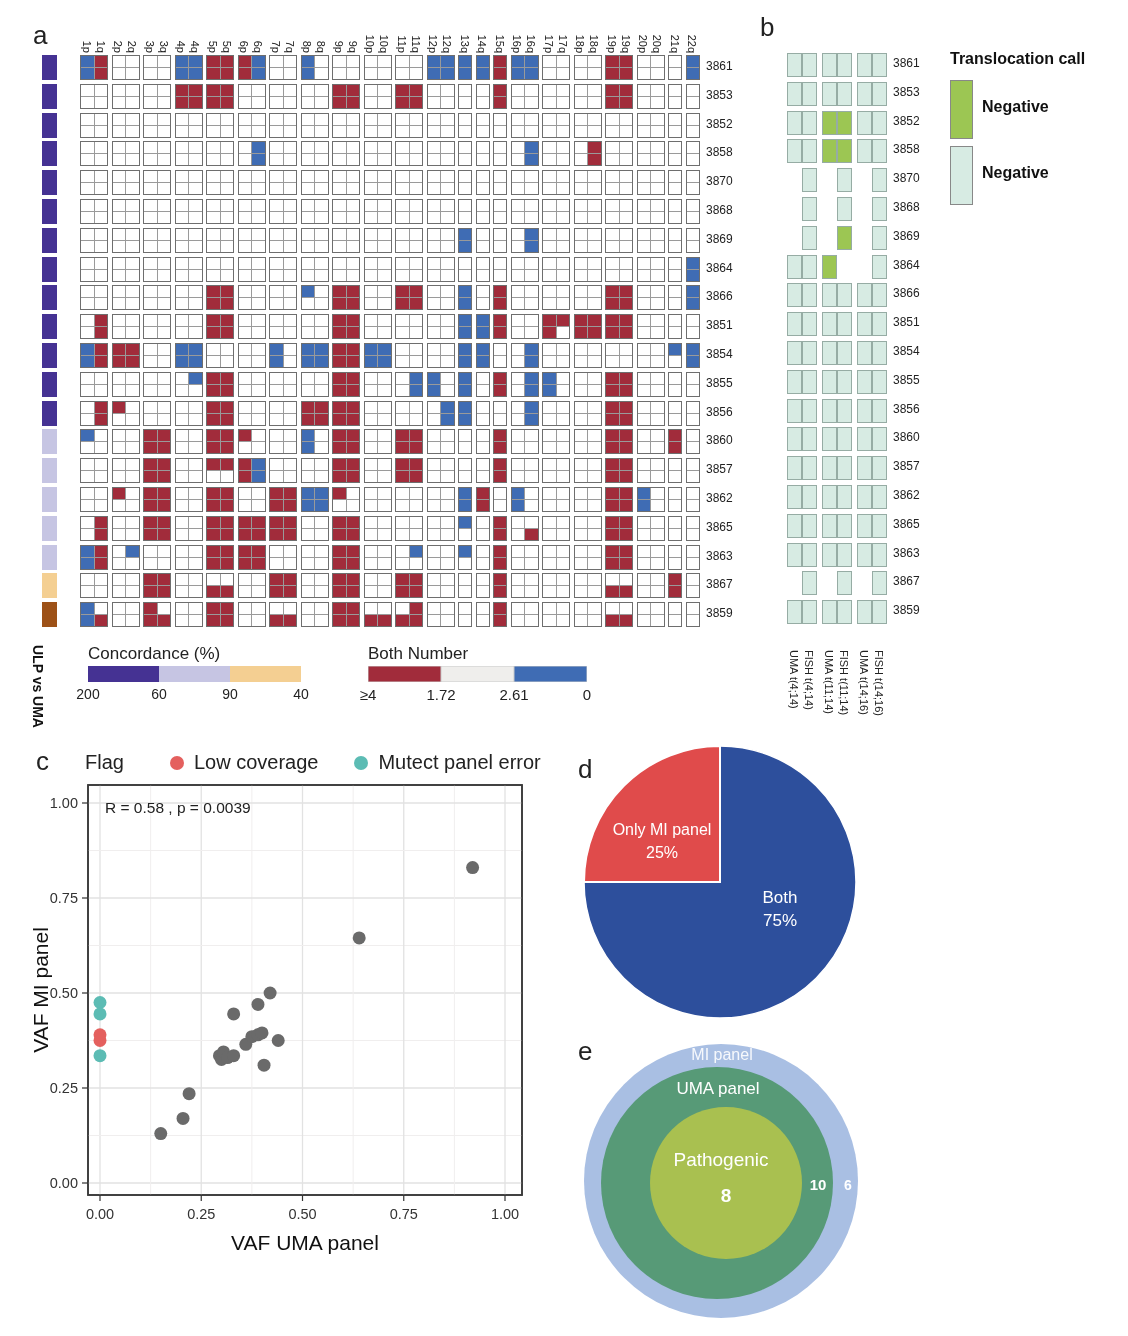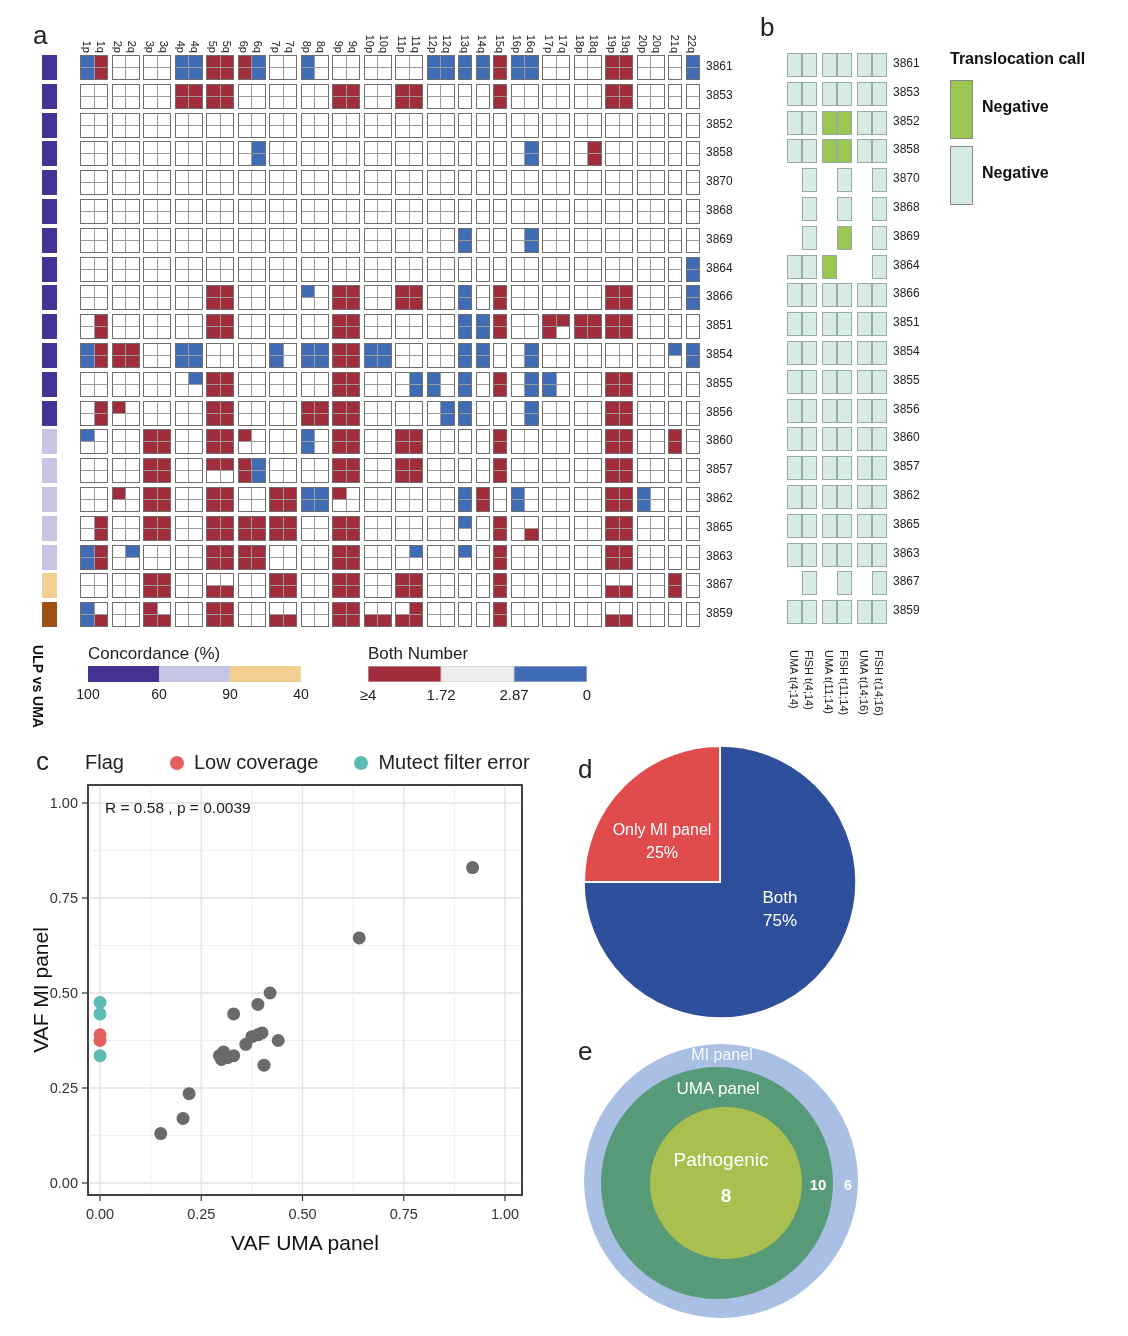--- a/index.html
+++ b/index.html
@@ -2542,31 +2542,31 @@
       <div class="abs" style="left: 685.5px; top: 602.2px; width: 14px; height: 25px; border: 1px solid rgb(110, 110, 110); background: rgb(154, 154, 154); display: grid; gap: 1px; grid-template-columns: repeat(1, 1fr); grid-template-rows: 1fr 1fr; box-sizing: border-box;">
         <div style="background: rgb(255, 255, 255);"></div>
         <div style="background: rgb(255, 255, 255);"></div>
       </div>
       <div class="sample-label" style="left: 706px; top: 606.2px;">3859</div>
       <div class="rot-down" style="left: 46px; top: 645px; width: 90px; font-size: 14px; font-weight: bold; color: rgb(17, 17, 17);">ULP vs UMA</div>
       <div class="legend-title-a" style="left: 88px; top: 644px;">Concordance (%)</div>
       <div class="abs" style="left: 88px; top: 666px; width: 71px; height: 16px; background: rgb(69, 50, 147);"></div>
       <div class="abs" style="left: 159px; top: 666px; width: 71px; height: 16px; background: rgb(198, 197, 227);"></div>
       <div class="abs" style="left: 230px; top: 666px; width: 71px; height: 16px; background: rgb(244, 207, 146);"></div>
-      <div class="tickline" style="left: 72px; top: 686px; width: 32px;">100</div>
+      <div class="tickline" style="left: 72px; top: 686px; width: 32px;">200</div>
       <div class="tickline" style="left: 143px; top: 686px; width: 32px;">60</div>
       <div class="tickline" style="left: 214px; top: 686px; width: 32px;">90</div>
       <div class="tickline" style="left: 285px; top: 686px; width: 32px;">40</div>
       <div class="legend-title-a" style="left: 368px; top: 644px;">Both Number</div>
       <div class="abs" style="left: 368px; top: 666px; width: 73px; height: 16px; background: rgb(161, 44, 59); box-shadow: rgb(201, 201, 201) 0px 0px 0px 0.5px inset;"></div>
       <div class="abs" style="left: 441px; top: 666px; width: 73px; height: 16px; background: rgb(239, 238, 236); box-shadow: rgb(201, 201, 201) 0px 0px 0px 0.5px inset;"></div>
       <div class="abs" style="left: 514px; top: 666px; width: 73px; height: 16px; background: rgb(63, 108, 180); box-shadow: rgb(201, 201, 201) 0px 0px 0px 0.5px inset;"></div>
       <div class="tickline" style="left: 350px; top: 686px; width: 36px; font-size: 15px;">≥4</div>
       <div class="tickline" style="left: 423px; top: 686px; width: 36px; font-size: 15px;">1.72</div>
-      <div class="tickline" style="left: 496px; top: 686px; width: 36px; font-size: 15px;">2.87</div>
+      <div class="tickline" style="left: 496px; top: 686px; width: 36px; font-size: 15px;">2.61</div>
       <div class="tickline" style="left: 569px; top: 686px; width: 36px; font-size: 15px;">0</div>
     </div>
 
   <div class="panel-letter" style="left:760px;top:12px;">b</div>
   <div id="panel-b" class="abs" style="left:0;top:0;width:1128px;height:760px;">
       <div class="abs" style="left: 787px; top: 53px; width: 15px; height: 24px; background: rgb(215, 235, 227); border: 1px solid rgb(150, 172, 164); box-sizing: border-box;"></div>
       <div class="abs" style="left: 802px; top: 53px; width: 15px; height: 24px; background: rgb(215, 235, 227); border: 1px solid rgb(150, 172, 164); box-sizing: border-box;"></div>
       <div class="abs" style="left: 822px; top: 53px; width: 15px; height: 24px; background: rgb(215, 235, 227); border: 1px solid rgb(150, 172, 164); box-sizing: border-box;"></div>
       <div class="abs" style="left: 837px; top: 53px; width: 15px; height: 24px; background: rgb(215, 235, 227); border: 1px solid rgb(150, 172, 164); box-sizing: border-box;"></div>
       <div class="abs" style="left: 857px; top: 53px; width: 15px; height: 24px; background: rgb(215, 235, 227); border: 1px solid rgb(150, 172, 164); box-sizing: border-box;"></div>
@@ -2705,21 +2705,21 @@
   <div class="b-legend-label" style="left:982px;top:164px;">Negative</div>
 
   <div class="panel-letter" style="left:36px;top:746px;">c</div>
   <div class="c-legend">
     <span>Flag</span>
     <span style="width:26px;"></span>
     <span class="c-dot" style="background:#e4605e;"></span>
     <span>Low coverage</span>
     <span style="width:16px;"></span>
     <span class="c-dot" style="background:#5cbcb4;"></span>
-    <span>Mutect filter error</span>
+    <span>Mutect panel error</span>
   </div>
   <div id="panel-c" class="abs" style="left:0;top:0;">
       <svg width="550" height="591" viewBox="0 0 550 591" style="left:30px;top:745px;">
         <rect x="58" y="40" width="434" height="410" fill="#ffffff" stroke="#3a3a3a" stroke-width="1.6"></rect>
         <line x1="70" y1="40" x2="70" y2="450" stroke="#e2e2e2" stroke-width="1.3"></line>
         <line x1="58" y1="438" x2="492" y2="438" stroke="#e2e2e2" stroke-width="1.3"></line>
         <line x1="120.625" y1="40" x2="120.625" y2="450" stroke="#f0eeee" stroke-width="1"></line>
         <line x1="58" y1="390.5" x2="492" y2="390.5" stroke="#f0eeee" stroke-width="1"></line>
         <line x1="171.25" y1="40" x2="171.25" y2="450" stroke="#e2e2e2" stroke-width="1.3"></line>
         <line x1="58" y1="343" x2="492" y2="343" stroke="#e2e2e2" stroke-width="1.3"></line>

